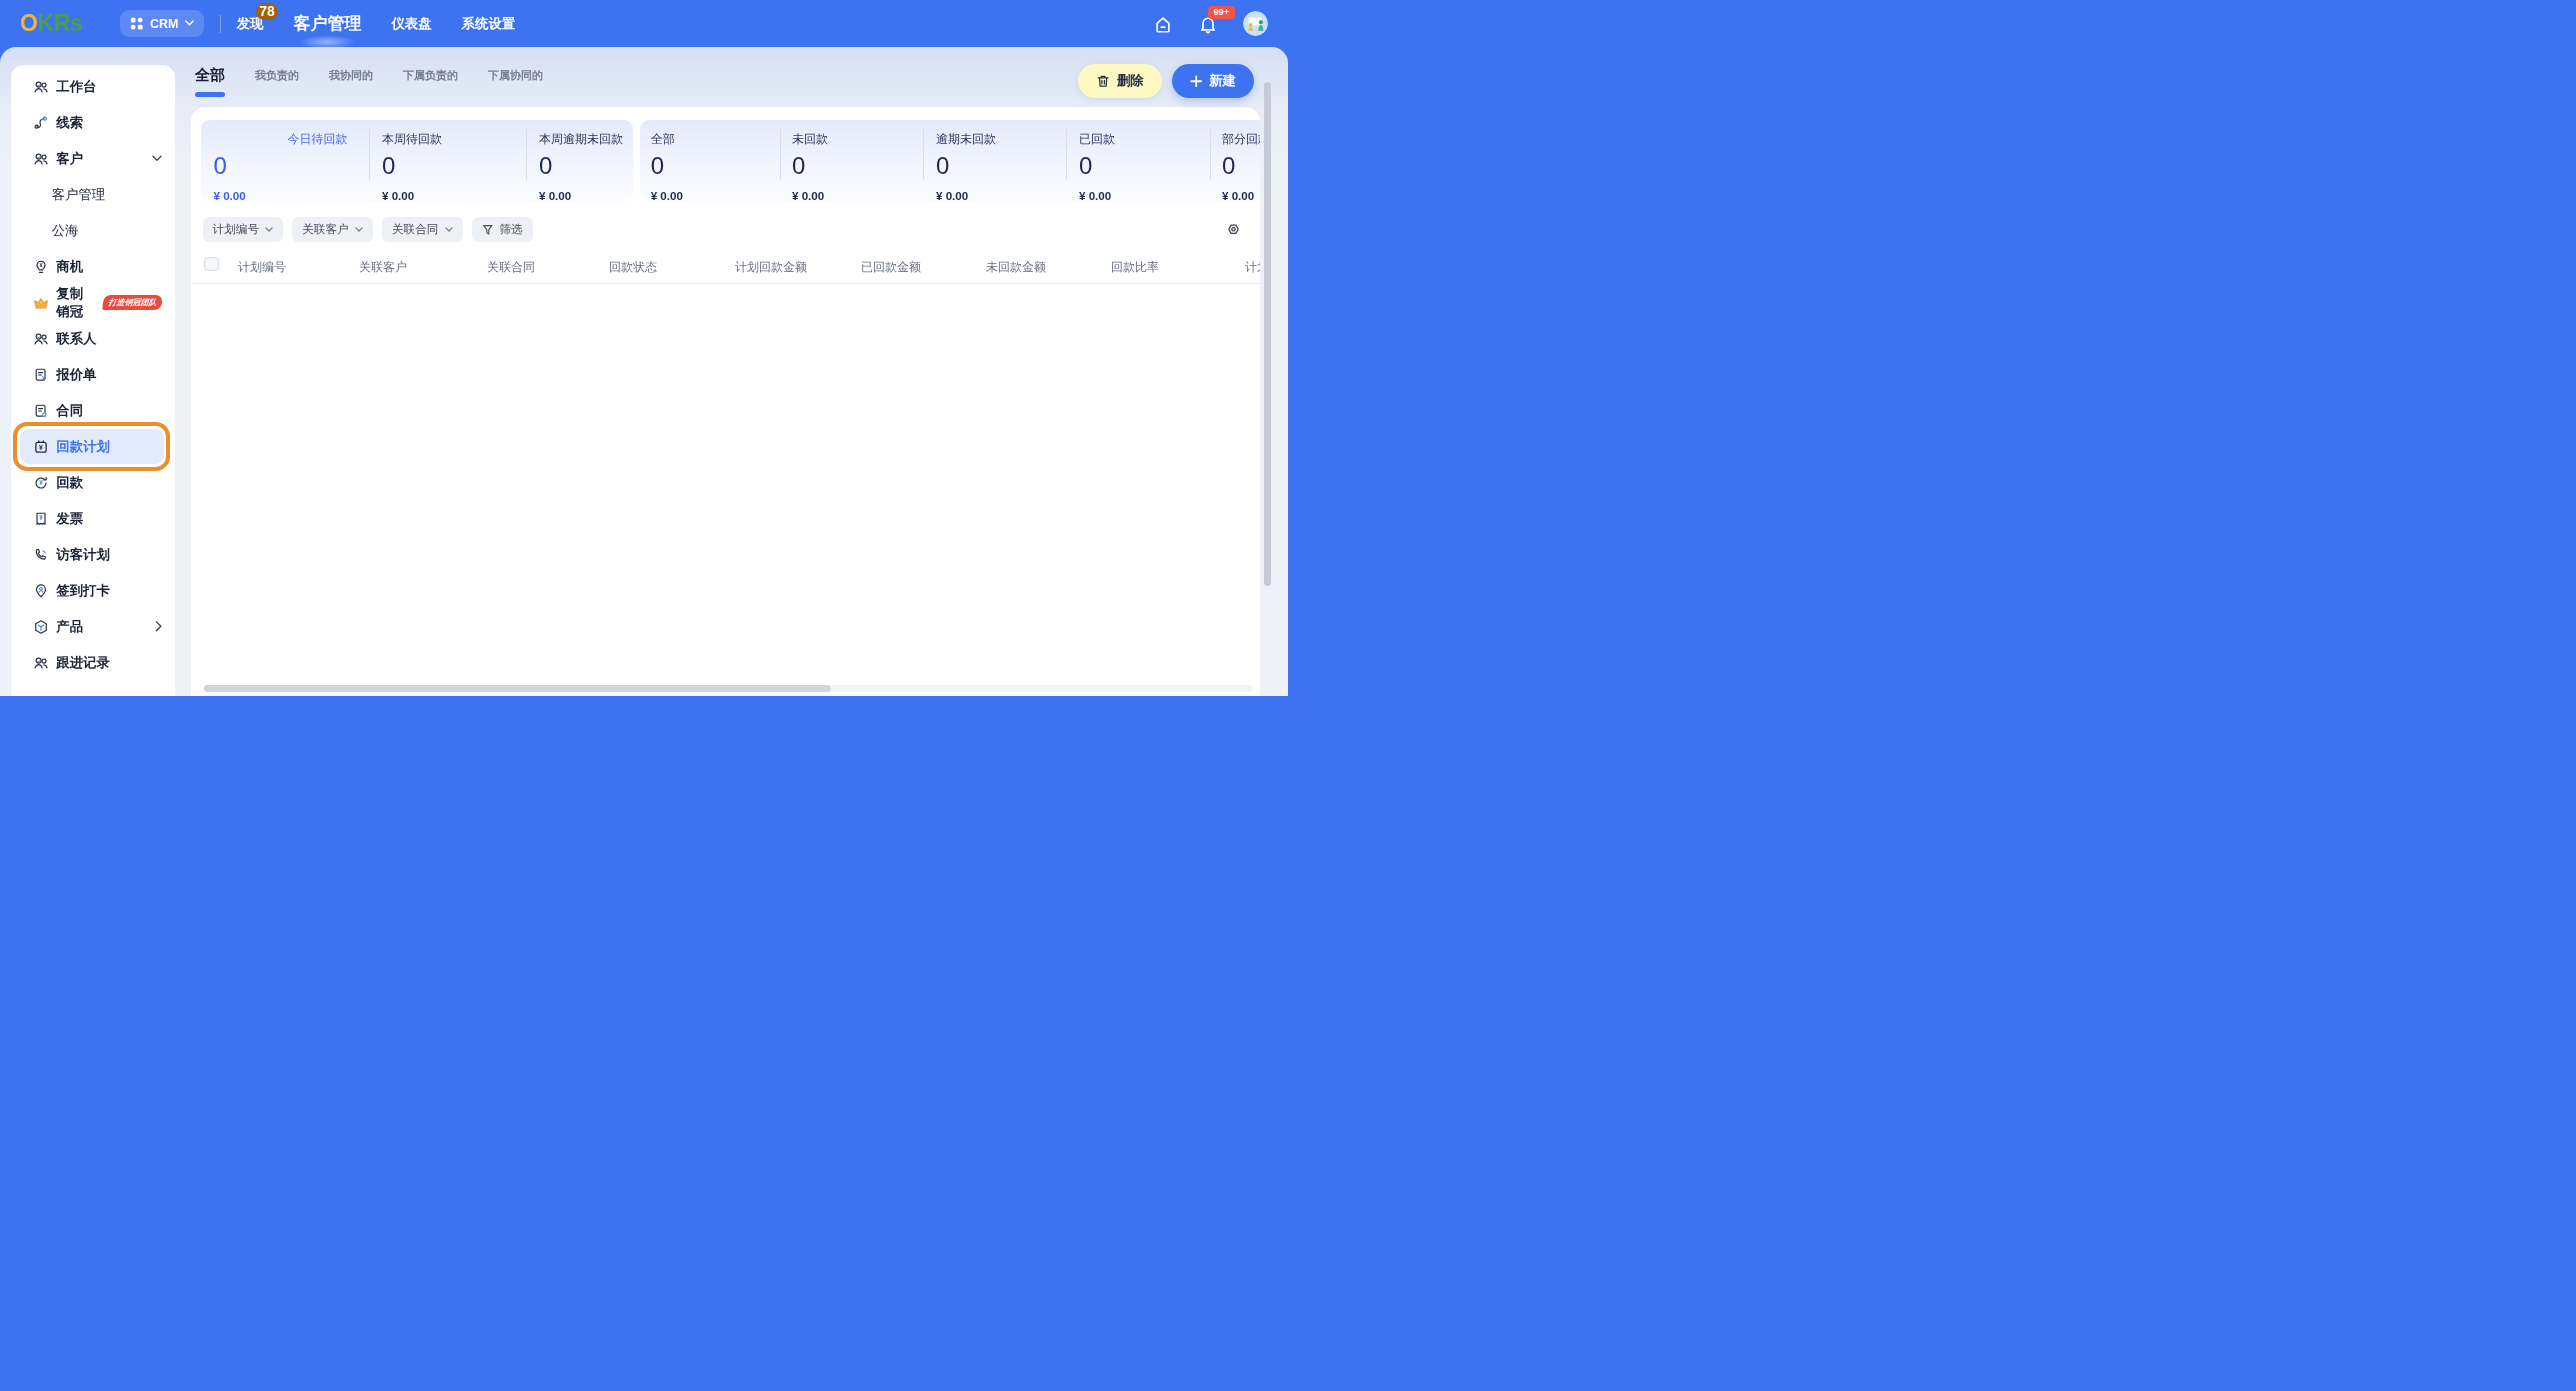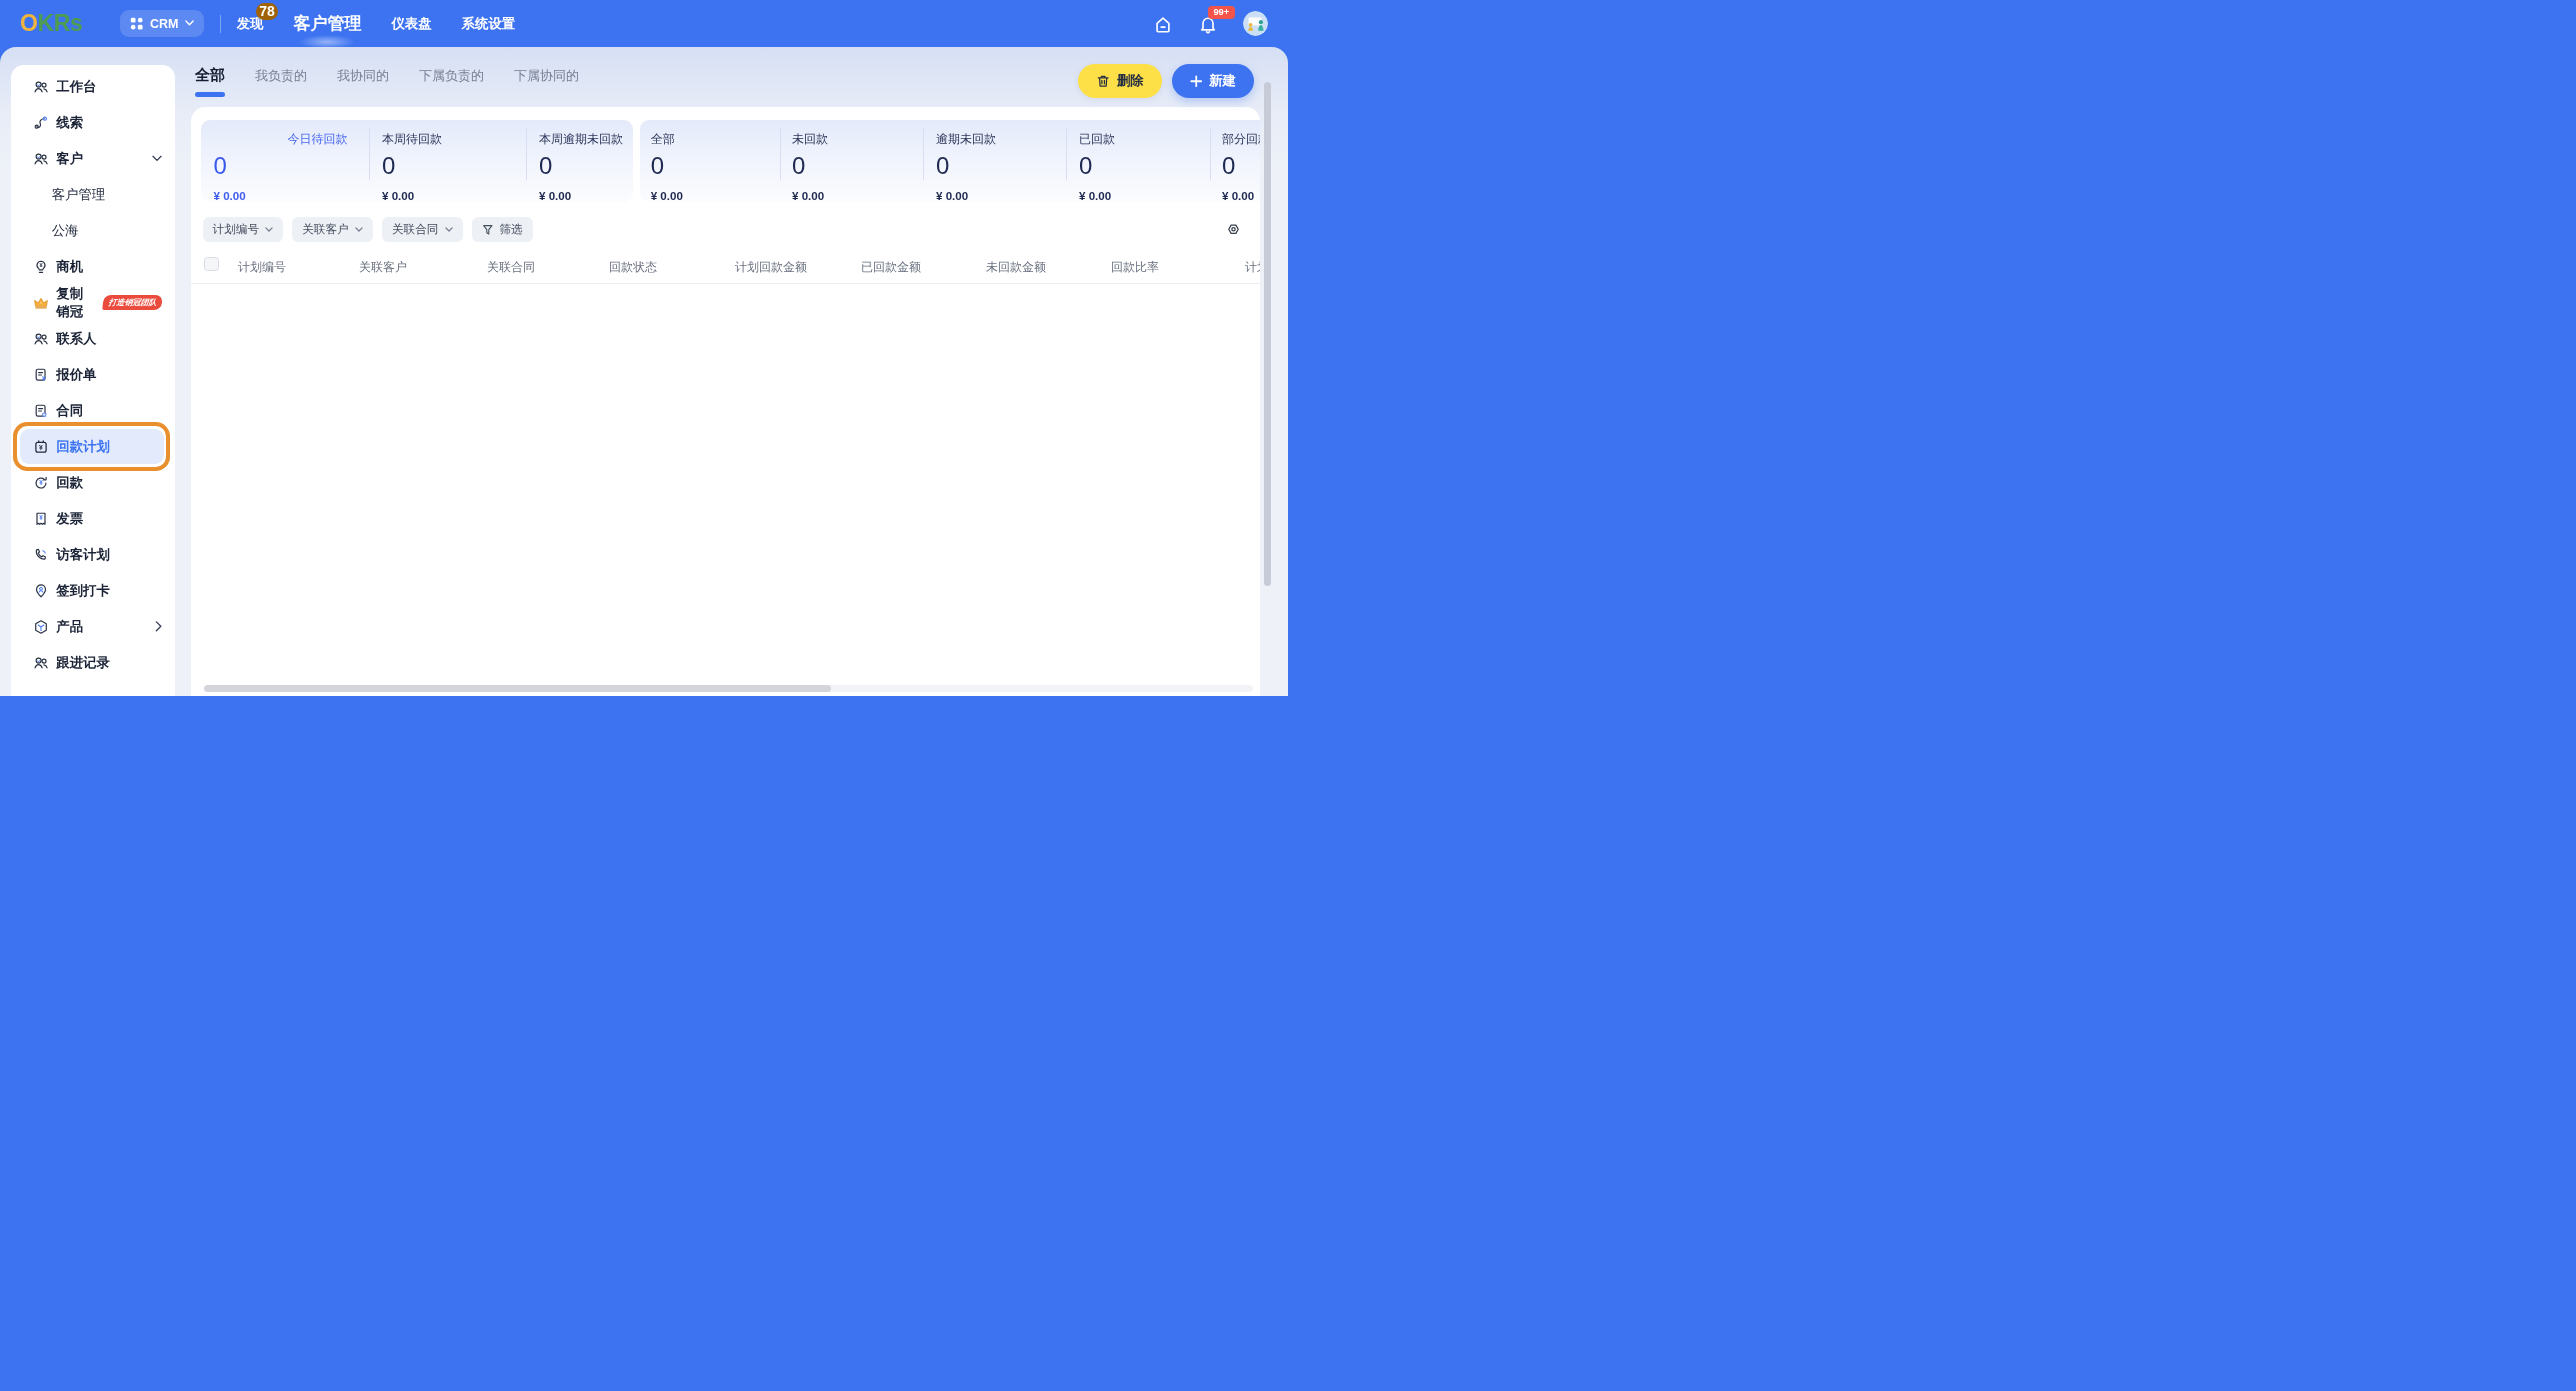--- a/index.html
+++ b/index.html
@@ -34,26 +34,26 @@
   .side-item .ic { position:relative; z-index:2; flex:0 0 auto; }
   .side-item.child { padding-left:41px; font-weight:500; color:#232B3F; }
   .side-item .chev { margin-left:auto; color:#39415A; position:relative; z-index:2; }
   .side-item.active { color:#3D74F1; }
   .active-pill { position:absolute; left:9px; right:10.7px; top:0.9px; bottom:0.9px; background:#E2EAFC; border-radius:9px; z-index:1; }
   .annotation-ring { position:absolute; left:2.7px; right:4.5px; top:-6.3px; bottom:-6.3px; border:4.5px solid #E98F2E; border-radius:14.3px; z-index:4; pointer-events:none; }
   .crown-badge { margin-left:1.8px; background:#EA4B3D; color:#fff; font-size:8px; font-style:italic; font-weight:700; padding:2.2px 5.4px; border-radius:7.2px 7.2px 7.2px 1.8px; transform:skewX(-6deg); white-space:nowrap; position:relative; z-index:2; }
 
   
   .tabs { position:absolute; left:195px; top:66px; display:flex; align-items:center; gap:30px; z-index:3; }
-  .tab { font-size:13px; font-weight:400; color:#757E93; cursor:pointer; position:relative; }
+  .tab { font-size:11px; font-weight:700; color:#757E93; cursor:pointer; position:relative; }
   .tab.active { font-size:15px; font-weight:700; color:#161E33; }
   .tab.active::after { content:""; position:absolute; left:50%; transform:translateX(-50%); bottom:-11.6px; width:30px; height:4.5px; border-radius:2.7px; background:#3D73F0; }
   .toolbar { position:absolute; top:64px; right:34px; display:flex; gap:10.7px; z-index:3; }
   .btn { height:34px; border-radius:17px; display:flex; align-items:center; gap:6.3px; font-size:13.4px; font-weight:600; padding:0 18px; cursor:pointer; }
-  .btn-delete { background:#fde047; color:#262E42; box-shadow:0 1.8px 7.2px rgba(31,52,102,.08); }
+  .btn-delete { background:#fef9c3; color:#262E42; box-shadow:0 1.8px 7.2px rgba(31,52,102,.08); }
   .btn-create { background:#3D73F0; color:#ffffff; box-shadow:0 3.6px 9px rgba(61,115,240,.30); }
 
   
   .panel { position:absolute; left:191px; top:107px; width:1069px; bottom:0; background:#fff; border-radius:14.3px 14.3px 0 0; overflow:hidden; z-index:2; }
   .stat-card { position:absolute; top:13.4px; height:82px; border-radius:9px; background:linear-gradient(180deg,#E4EAFB 0%,#F2F5FD 55%,#FBFCFE 100%); }
   .card-left { left:10px; width:432px; }
   .card-right { left:449px; width:734px; }
   .stat-col { position:absolute; top:10.7px; width:134px; }
   .stat-label { font-size:12px; font-weight:500; color:#2B3558; }
   .stat-num { font-size:24px; font-weight:500; color:#1E2850; margin-top:6.3px; line-height:1; }

